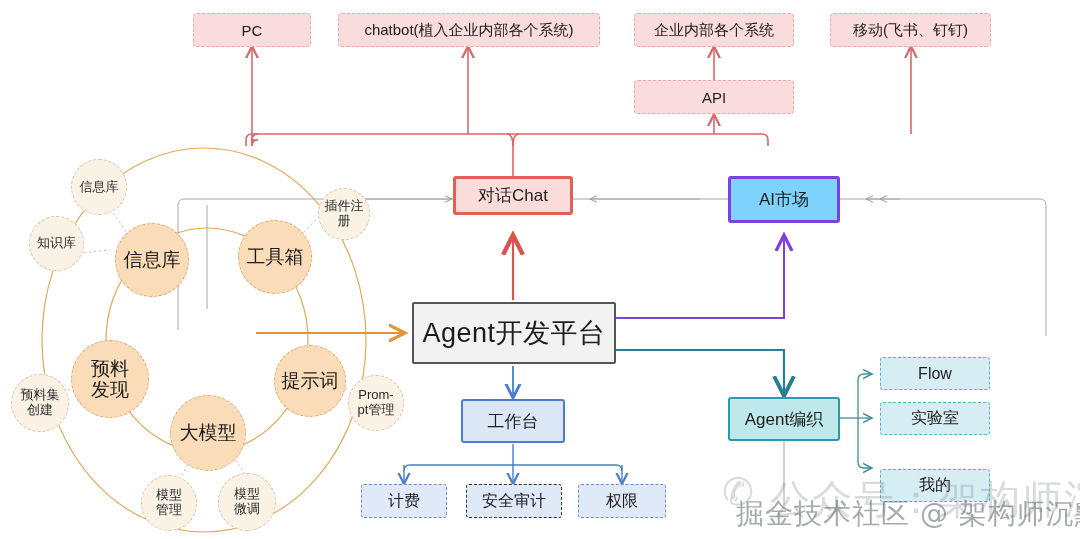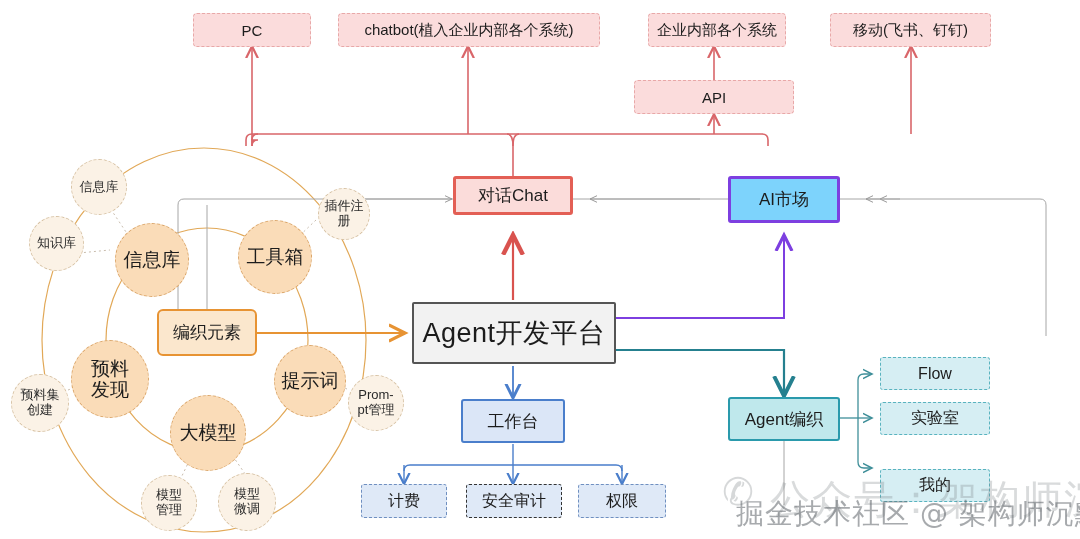--- a/index.html
+++ b/index.html
@@ -256,21 +256,21 @@
   </svg>
 
   <div class="node chan" style="left:193px;top:13px;width:118px;">
     <span>PC</span>
   </div>
 
   <div class="node chan" style="left:338px;top:13px;width:262px;">
     <span>chatbot(植入企业内部各个系统)</span>
   </div>
 
-  <div class="node chan" style="left:648px;top:13px;width:138px;">
+  <div class="node chan" style="left:634px;top:13px;width:160px;">
     <span>企业内部各个系统</span>
   </div>
 
   <div class="node chan" style="left:830px;top:13px;width:161px;">
     <span>移动(飞书、钉钉)</span>
   </div>
 
   <div class="node chan api" style="left:634px;top:80px;width:160px;">
     <span>API</span>
   </div>
@@ -280,23 +280,20 @@
   </div>
 
   <div class="node market-box" style="left:728px;top:176px;width:112px;">
     <span>AI市场</span>
   </div>
 
   <div class="node platform-box" style="left:412px;top:302px;width:204px;">
     <span>Agent开发平台</span>
   </div>
 
-  <div class="node weave-box" style="left:157px;top:309px;width:100px;">
-    <span>编织元素</span>
-  </div>
 
   <div class="node work-box" style="left:461px;top:399px;width:104px;">
     <span>工作台</span>
   </div>
 
   <div class="node leaf-blue" style="left:361px;top:484px;width:86px;">
     <span>计费</span>
   </div>
   <div class="node leaf-blue dark" style="left:466px;top:484px;width:96px;">
     <span>安全审计</span>

